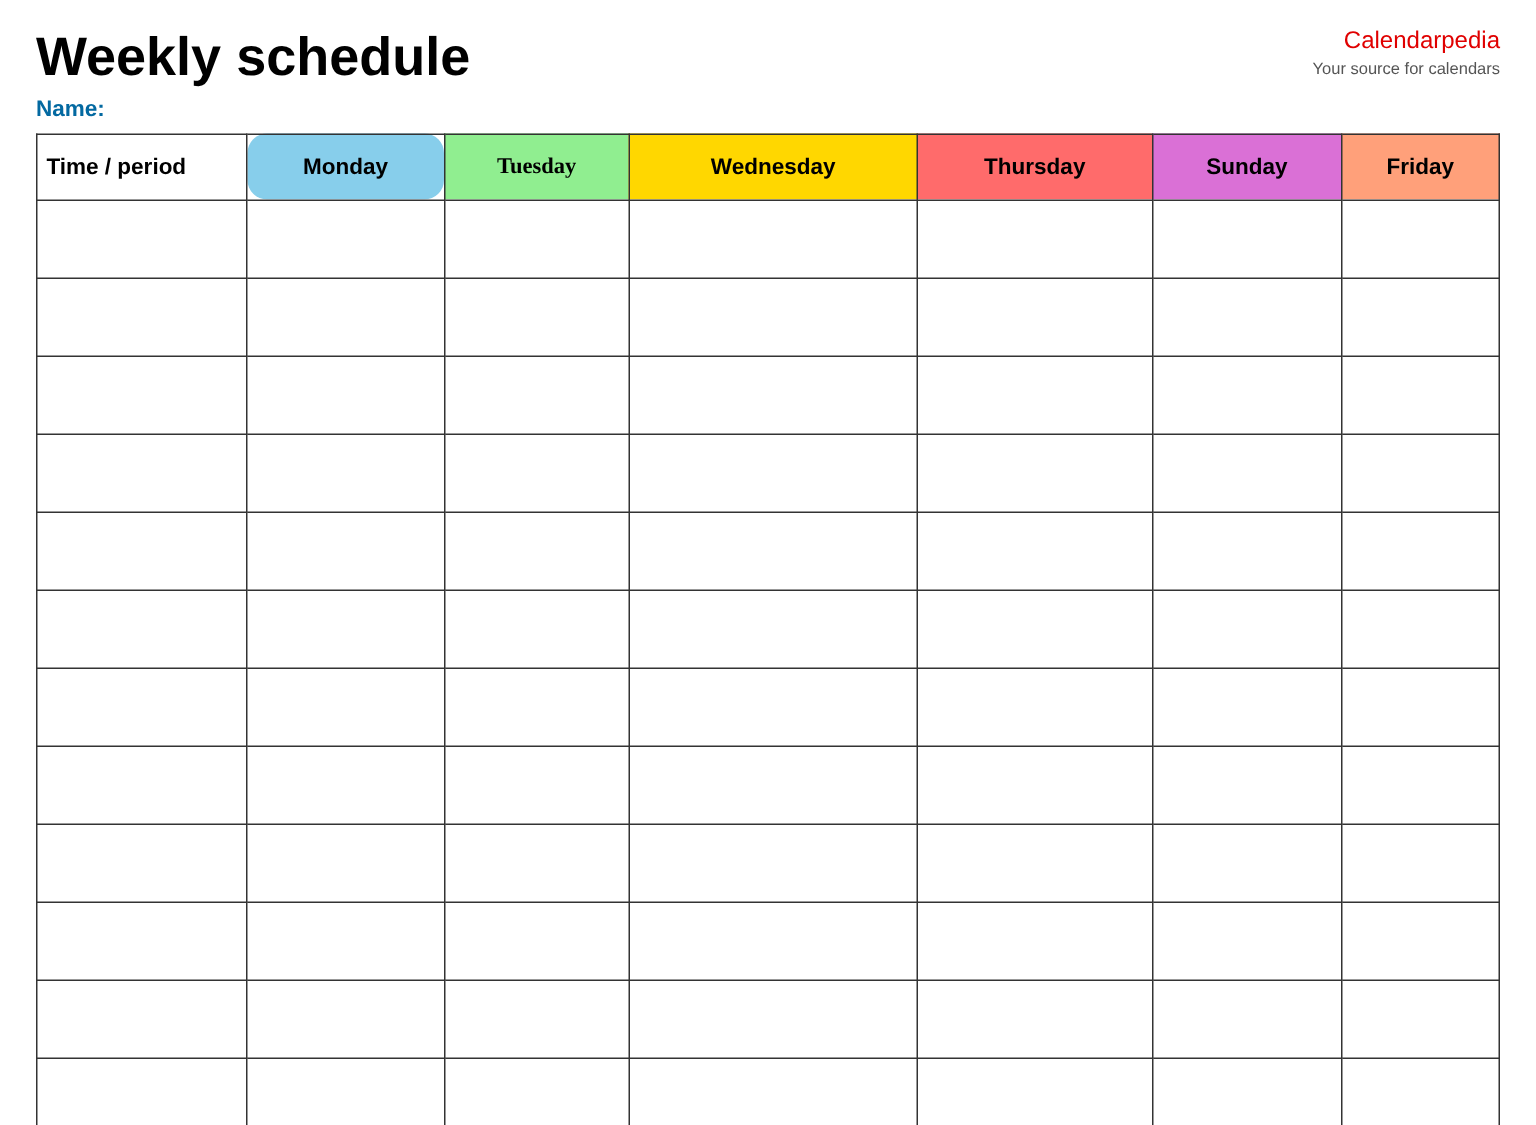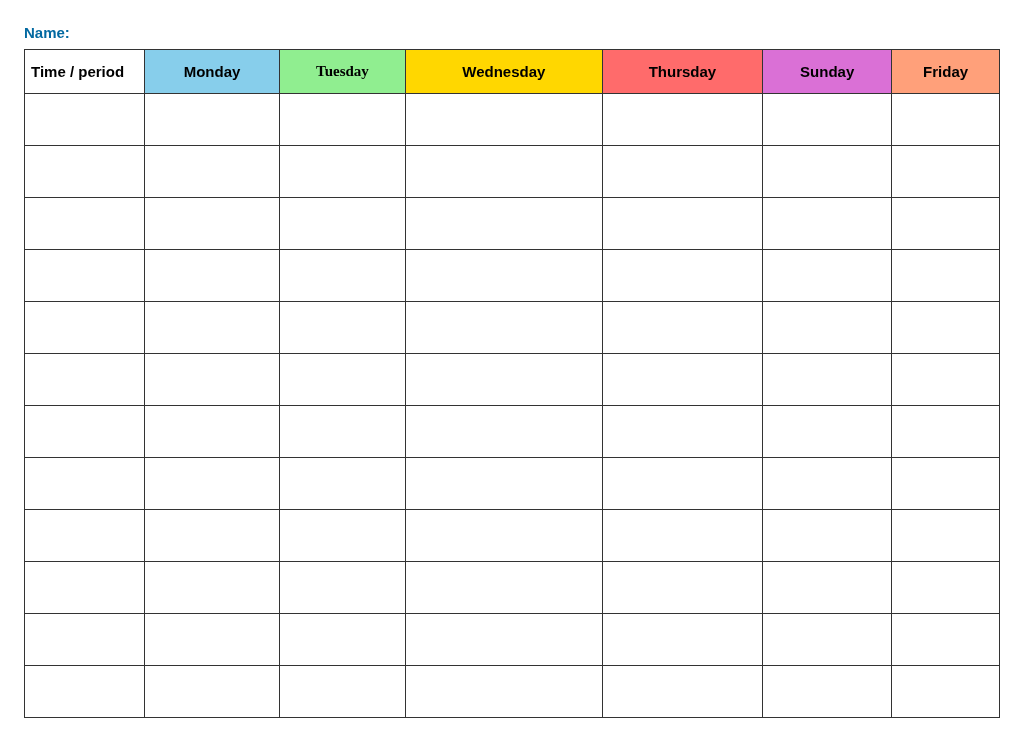--- a/index.html
+++ b/index.html
@@ -78,42 +78,51 @@
       color: #000;
       height: 44px;
       vertical-align: middle;
     }
 
     .schedule-table tbody td {
       background: #fff;
     }
 
     .col-time {
-      width: 120px;
+      width: 140px;
       background: #fff;
       margin-left: 32px;
     }
 
-    .col-monday { background-color: #87CEEB !important; }
+    .col-monday { background-color: #87CEEB !important; border-radius: 13px; }
     .col-tuesday { background-color: #90EE90 !important; font-family: Liberation Serif, serif; }
     .col-wednesday { background-color: #FFD700 !important; }
     .col-thursday { background-color: #FF6B6B !important; }
     .col-friday { background-color: #DA70D6 !important; }
     .col-saturday { background-color: #FFA07A !important; }
 
     .schedule-table th.col-time {
       text-align: left;
       padding-left: 6px;
       background: #fff;
     }
   </style>
 </head>
 <body>
 
 <div class="header-area">
+  <div>
+    <div class="page-title">Weekly schedule</div>
+  </div>
+  <div class="brand-logo">
+    <div class="brand-name">
+      <span>Calendar</span><span style="color:#e00000;">pedia</span>
+    </div>
+    <div class="brand-tagline">Your source for calendars</div>
+  </div>
 </div>
 
 <div class="name-row">Name:</div>
 
 <table class="schedule-table">
   <thead>
     <tr>
       <th class="col-time">
         <span>Time / period</span>
       </th>

